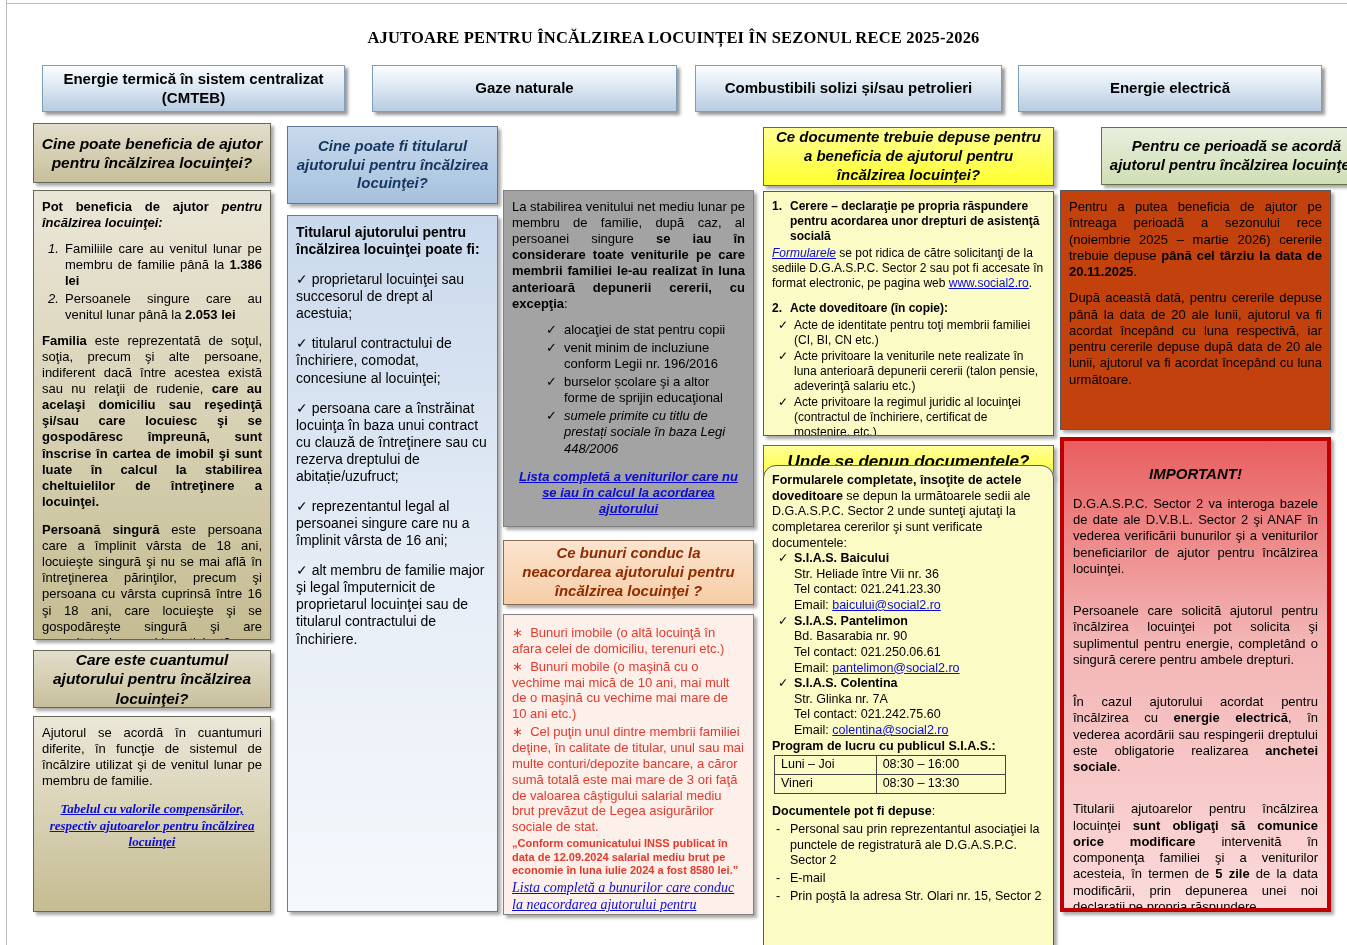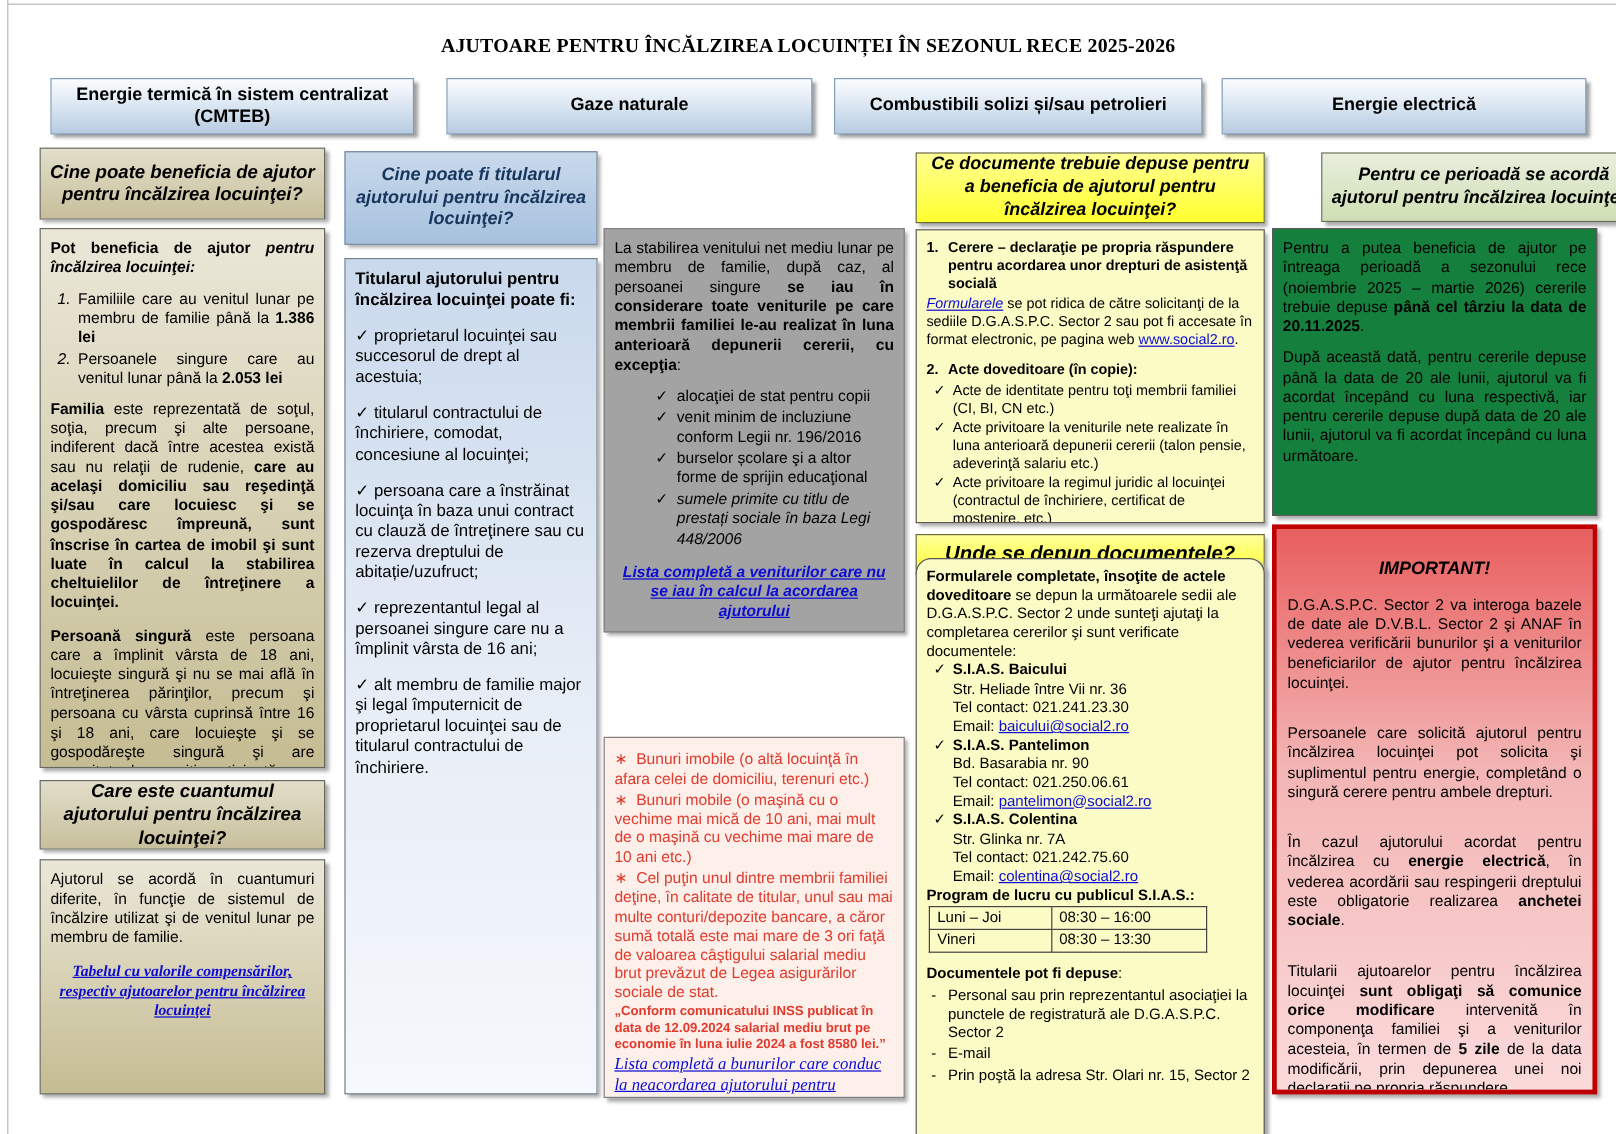--- a/index.html
+++ b/index.html
@@ -52,21 +52,21 @@
   .office .oname{display:flex;font-weight:bold;}
   .office .oname .mk{width:16px;flex:none;font-weight:normal;}
   .office .oline{margin-left:16px;}
   table.prog{border-collapse:collapse;margin:1px 0 10px 2px;width:85%;}
   table.prog td{border:1px solid #444;padding:1px 6px;font-size:12.5px;}
   table.prog td.d{width:44%;}
   .dash{display:flex;margin:0 0 2px 4px;}
   .dash .mk{width:14px;flex:none;}
   
   .c5h{background:linear-gradient(180deg,#e8eedd,#cfdfb4);border:1px solid #66704f;font-size:15px;}
-  .c5b{background:#15803d;border:1px solid #5a5a5a;padding:8px;font-size:13px;line-height:1.25;}
+  .c5b{background:#c2410c;border:1px solid #5a5a5a;padding:8px;font-size:13px;line-height:1.25;}
   .imp{background:linear-gradient(180deg,#e95e5e 0%,#f3b4b4 42%,#fbdada 100%);
        border:4px solid #bf0000;padding:10px 9px;font-size:13px;line-height:1.25;}
   .imp .it{text-align:center;font-weight:bold;font-style:italic;font-size:15px;margin:14px 0 12px 0;}
   .imp p{margin:0 0 26px 0;}
   .m0{margin:0;}
   .mb10{margin-bottom:10px;}
   .mb12{margin-bottom:12px;}
   .ctr{text-align:center;font-weight:bold;}
 </style>
 </head>
@@ -132,20 +132,21 @@
         <span class="mk">✓</span>
         <span>burselor școlare şi a altor forme de sprijin educaţional</span>
       </div>
     <div class="chk mb12">
         <span class="mk">✓</span>
         <span style="font-style:italic;">sumele primite cu titlu de prestați sociale în baza Legi 448/2006</span>
       </div>
     <p class="m0 ctr"><a class="lk lki">Lista completă a veniturilor care nu se iau în calcul la acordarea ajutorului</a></p>
   </div>
 
+  <div class="box hd c3h2" style="left:503px;top:540px;width:251px;height:65px;">Ce bunuri conduc la neacordarea ajutorului pentru încălzirea locuinţei ?</div>
 
   <div class="box c3b2 star" style="left:503px;top:614px;width:251px;height:301px;">
     <p><span>∗</span>&nbsp;&nbsp;<span>Bunuri imobile (o altă locuinţă în afara celei de domiciliu, terenuri etc.)</span></p>
     <p><span>∗</span>&nbsp;&nbsp;<span>Bunuri mobile (o maşină cu o vechime mai mică de 10 ani, mai mult de o maşină cu vechime mai mare de 10 ani etc.)</span></p>
     <p><span>∗</span>&nbsp;&nbsp;<span>Cel puţin unul dintre membrii familiei deţine, în calitate de titular, unul sau mai multe conturi/depozite bancare, a căror sumă totală este mai mare de 3 ori faţă de valoarea câştigului salarial mediu brut prevăzut de Legea asigurărilor sociale de stat.</span></p>
     <p class="note">„Conform comunicatului INSS publicat în data de 12.09.2024 salarial mediu brut pe economie în luna iulie 2024 a fost 8580 lei.”</p>
     <p class="m0"><a class="lk lks" style="font-size:14px;">Lista completă a bunurilor care conduc la neacordarea ajutorului pentru încălzirea locuinţei</a></p>
   </div>
 
   <div class="box hd c4h1" style="left:763px;top:127px;width:291px;height:59px;">Ce documente trebuie depuse pentru a beneficia de ajutorul pentru încălzirea locuinţei?</div>

